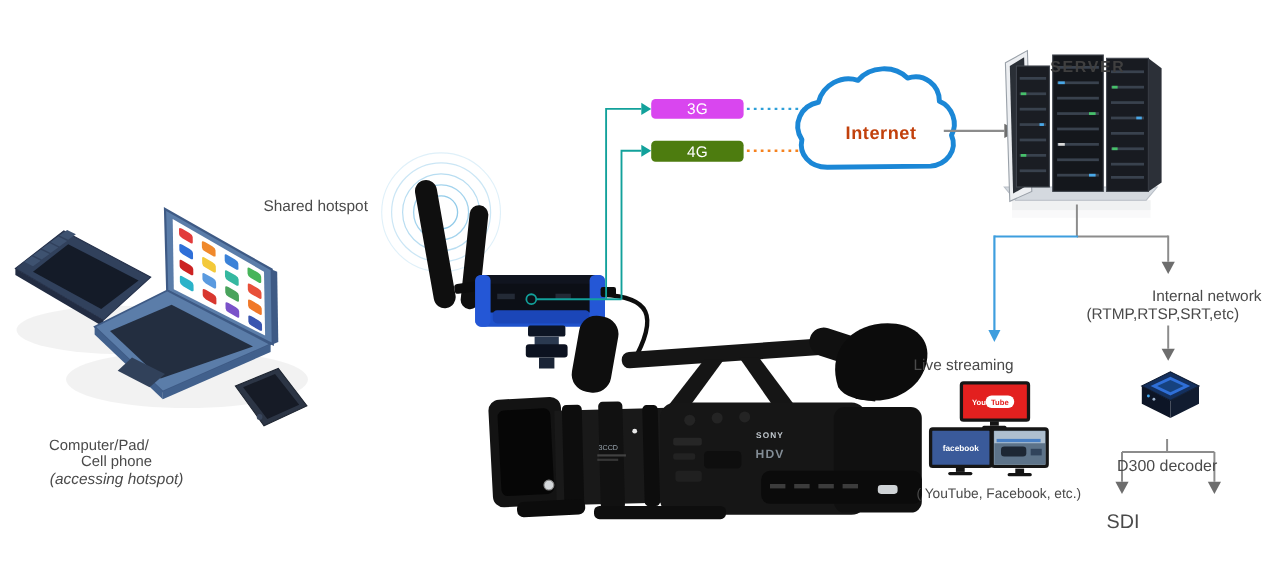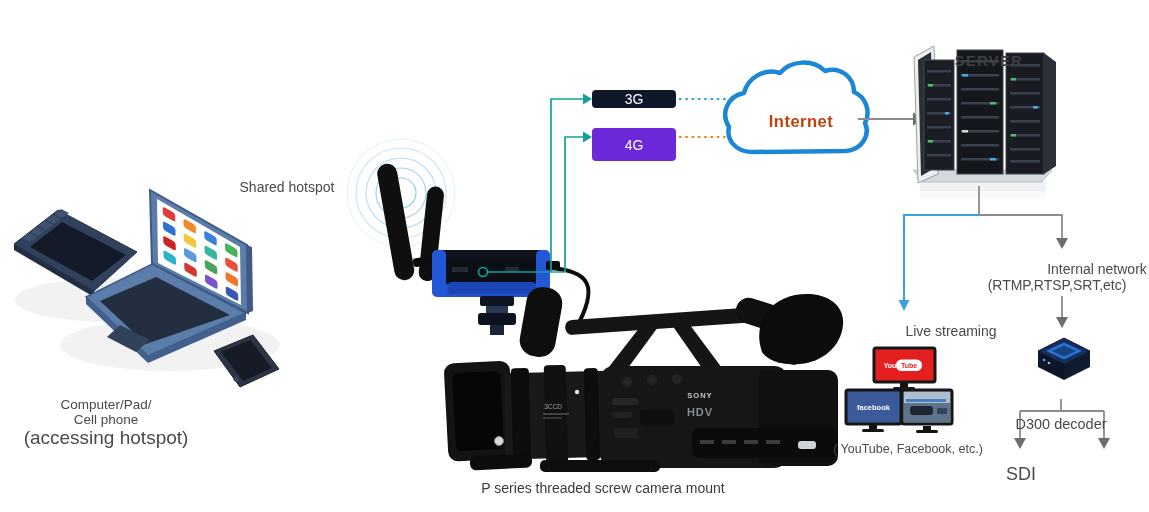--- a/index.html
+++ b/index.html
@@ -5,22 +5,22 @@
   html,body{margin:0;padding:0;background:#ffffff;}
   #stage{position:relative;width:1149px;height:512px;background:#ffffff;overflow:hidden;
          font-family:"Liberation Sans",sans-serif;}
   #stage svg{position:absolute;left:0;top:0;}
   .lbl{position:absolute;color:#4a4a4a;font-size:14px;white-space:nowrap;
        transform:translateX(-50%);line-height:1.15;}
   .lbl.small{font-size:12.5px;}
   .lbl.big{font-size:18px;}
   .badge{position:absolute;width:84px;display:flex;align-items:center;justify-content:center;
          color:#ffffff;font-size:14px;border-radius:4px;}
-  .badge.g3{left:592px;top:90px;height:18px;background:#0f172a;}
-  .badge.g4{left:592px;top:128px;height:33px;background:#6d28d9;}
+  .badge.g3{left:592px;top:90px;height:18px;background:#d946ef;}
+  .badge.g4{left:592px;top:128px;height:19px;background:#4d7c0f;}
   .internet{position:absolute;left:801px;top:112px;transform:translateX(-50%);
             font-weight:bold;font-size:16.5px;color:#c2410c;letter-spacing:.5px;}
   .server-t{position:absolute;left:989px;top:29px;transform:translateX(-50%);
             font-size:14.5px;color:#3f3f3f;letter-spacing:1.5px;font-weight:700;margin-top:24px;}
   svg text{font-family:"Liberation Sans",sans-serif;}
 </style>
 </head>
 <body>
 
 <div id="stage">
@@ -266,32 +266,31 @@
     <polygon points="1046,351 1064,342.5 1082,351 1064,359.5" fill="#2f6fd8"></polygon>
     <polygon points="1052,351 1064,345.5 1076,351 1064,356.5" fill="#16427e"></polygon>
     <polygon points="1038,351 1064,364 1064,380 1038,367" fill="#0d1526"></polygon>
     <polygon points="1064,364 1090,351 1090,367 1064,380" fill="#111c30"></polygon>
     <circle cx="1044" cy="360" r="1.3" fill="#3fa9f5"></circle>
     <circle cx="1049" cy="363" r="1.3" fill="#9fb4cc"></circle>
   </g>
 </svg>
 
   <div class="lbl" style="left:287px;top:179px;">Shared hotspot</div>
-  <div class="lbl" style="left:106px;top:397px;font-size:13.5px;">Computer/Pad/</div>
+  <div class="lbl" style="left:90px;top:397px;font-size:13.5px;">Computer/Pad/</div>
   <div class="lbl" style="left:106px;top:412px;font-size:13.5px;">Cell phone</div>
-  <div class="lbl" style="left:106px;top:427px;font-size:19px;">(accessing hotspot)</div>
+  <div class="lbl" style="left:106px;top:427px;font-size:14px;font-style:italic;">(accessing hotspot)</div>
 
   <div class="badge g3">3G</div>
   <div class="badge g4">4G</div>
   <div class="internet">Internet</div>
   <div class="server-t">SERVER</div>
 
-  <div class="lbl" style="left:951px;top:323px;text-align:right;">Live streaming</div>
+  <div class="lbl" style="left:876px;top:323px;text-align:right;">Live streaming</div>
   <div class="lbl small" style="left:908px;top:442px;">( YouTube, Facebook, etc.)</div>
 
   <div class="lbl" style="left:1057px;top:261px;margin-left:40px;">Internal network</div>
   <div class="lbl" style="left:1057px;top:277px;">(RTMP,RTSP,SRT,etc)</div>
   <div class="lbl" style="left:1061px;top:384px;font-size:14.5px;margin-top:32px;">D300 decoder</div>
   <div class="lbl big" style="left:1021px;top:464px;">SDI</div>
   <div class="lbl big" style="left:1105px;top:464px;margin-top:48px;">HDMI</div>
 
-  <div class="lbl" style="left:603px;top:480px;color:#3b3b3b;">P series threaded screw camera mount</div>
 </div>
 
 </body></html>

